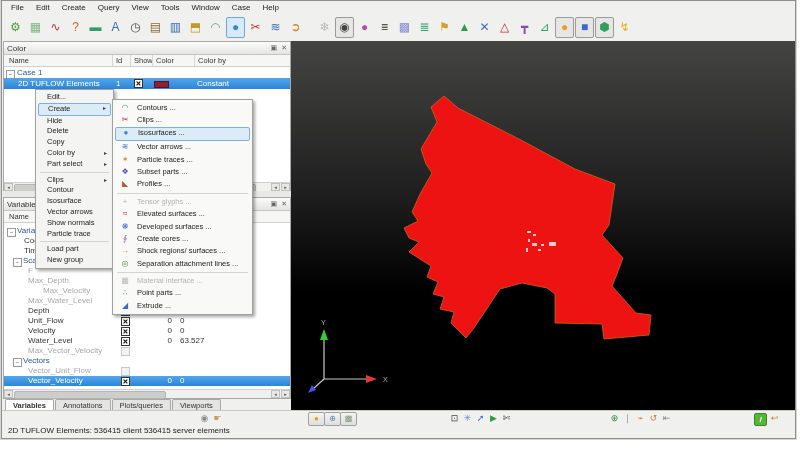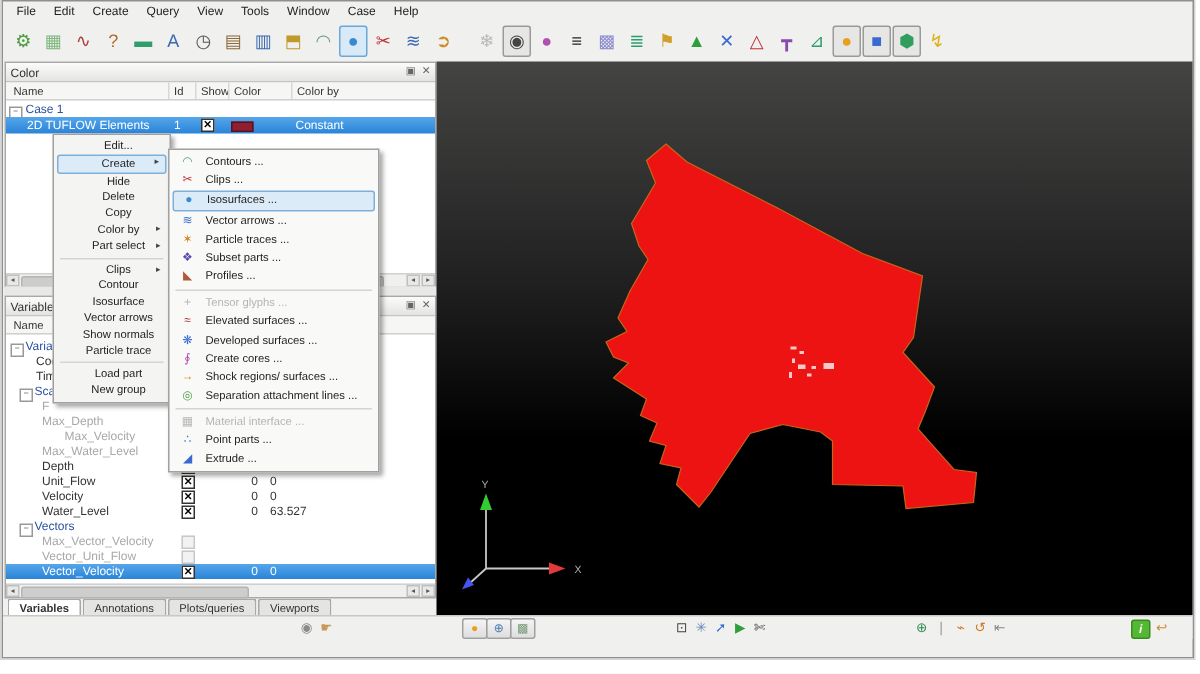--- a/index.html
+++ b/index.html
@@ -59,21 +59,21 @@
   
   #tabs{position:absolute;left:1px;top:397px;width:288px;height:13px;display:flex;align-items:flex-end;padding-left:2px;}
   .tab{font-size:7.5px;color:#333;background:#e4e4e2;border:1px solid #a8a8a8;border-bottom:none;
        padding:1px 7px 1px 7px;margin-right:1px;border-radius:2px 2px 0 0;}
   .tab.active{background:#fff;font-weight:bold;position:relative;top:1px;padding-bottom:2px;}
   
   #viewport{position:absolute;left:289px;top:40px;width:504px;height:369px;
             background:linear-gradient(180deg,#444443 0%,#202020 40%,#000 68%);}
   
   .ctxmenu{position:absolute;background:#f4f4f2;border:1px solid #a0a0a0;box-shadow:2px 2px 3px rgba(0,0,0,.35);z-index:20;padding:2px 0;}
-  .cmi{position:relative;height:10.8px;font-size:7.5px;color:#222;line-height:10.8px;padding-left:9px;margin:0 2px;text-align:center;}
+  .cmi{position:relative;height:10.8px;font-size:7.5px;color:#222;line-height:10.8px;padding-left:9px;margin:0 2px;}
   .cmi .arrow{position:absolute;right:4px;top:0;font-size:6px;color:#444;}
   .cmi.hover{background:#dcebf8;border:1px solid #7fb0dc;border-radius:2px;line-height:9px;}
   .cmsep{height:1px;background:#d4d4d4;margin:2px 4px;}
   #submenu{background:#f9f9f8;}
   .smi{position:relative;height:12.4px;font-size:7.5px;color:#222;line-height:12.4px;padding-left:22px;margin:0 2px;}
   .smi .sic{position:absolute;left:4px;top:0;width:12px;text-align:center;font-size:8px;}
   .smi.disabled{color:#b4b4b4;}
   .smi.hover{background:#dcebf8;border:1px solid #7fb0dc;border-radius:2px;line-height:10.5px;}
   
   #bstrip{position:absolute;left:0;top:409px;width:100%;height:15px;background:#f0f0ee;border-top:1px solid #c8c8c6;}
@@ -232,27 +232,27 @@
           <div class="vchk">✕</div>
           <div class="v1">0</div>
           <div class="v2">0</div>
         </div>
         <div class="vrow ">
           <div class="vlbl" style="left: 24px;">Water_Level</div>
           <div class="vchk">✕</div>
           <div class="v1">0</div>
           <div class="v2">63.527</div>
         </div>
+        <div class="vrow disabled">
+          <div class="vlbl" style="left: 24px;">Max_Vector_Velocity</div>
+          <div class="vchk off"></div>
+        </div>
         <div class="vrow group">
           <div class="vexp" style="left: 9px;"><div class="expbox">−</div></div>
           <div class="vlbl" style="left: 19px;">Vectors</div>
-        </div>
-        <div class="vrow disabled">
-          <div class="vlbl" style="left: 24px;">Max_Vector_Velocity</div>
-          <div class="vchk off"></div>
         </div>
         <div class="vrow disabled">
           <div class="vlbl" style="left: 24px;">Vector_Unit_Flow</div>
           <div class="vchk off"></div>
         </div>
         <div class="vrow  selrow">
           <div class="vlbl" style="left: 24px;">Vector_Velocity</div>
           <div class="vchk">✕</div>
           <div class="v1">0</div>
           <div class="v2">0</div>
@@ -355,13 +355,16 @@
       <div class="bic" style="left: 632px; color: rgb(208, 122, 42);">⌁</div>
       <div class="bic" style="left: 645px; color: rgb(208, 122, 42);">↺</div>
       <div class="bic" style="left: 658px; color: rgb(136, 136, 136);">⇤</div>
       <div class="btgl" style="left: 306px; color: rgb(232, 160, 32);">●</div>
       <div class="btgl" style="left: 322px; color: rgb(74, 122, 176);">⊕</div>
       <div class="btgl" style="left: 338px; color: rgb(122, 154, 122);">▩</div>
       <div id="infobtn" style="left: 752px;">i</div>
       <div class="bic" style="left: 766px; color: rgb(208, 138, 58);">↩</div>
     </div>
 
+  <div id="statusrow">
+    <span id="statustext">2D TUFLOW Elements: 536415 client 536415 server elements</span>
+  </div>
 </div>
 
 </body></html>

